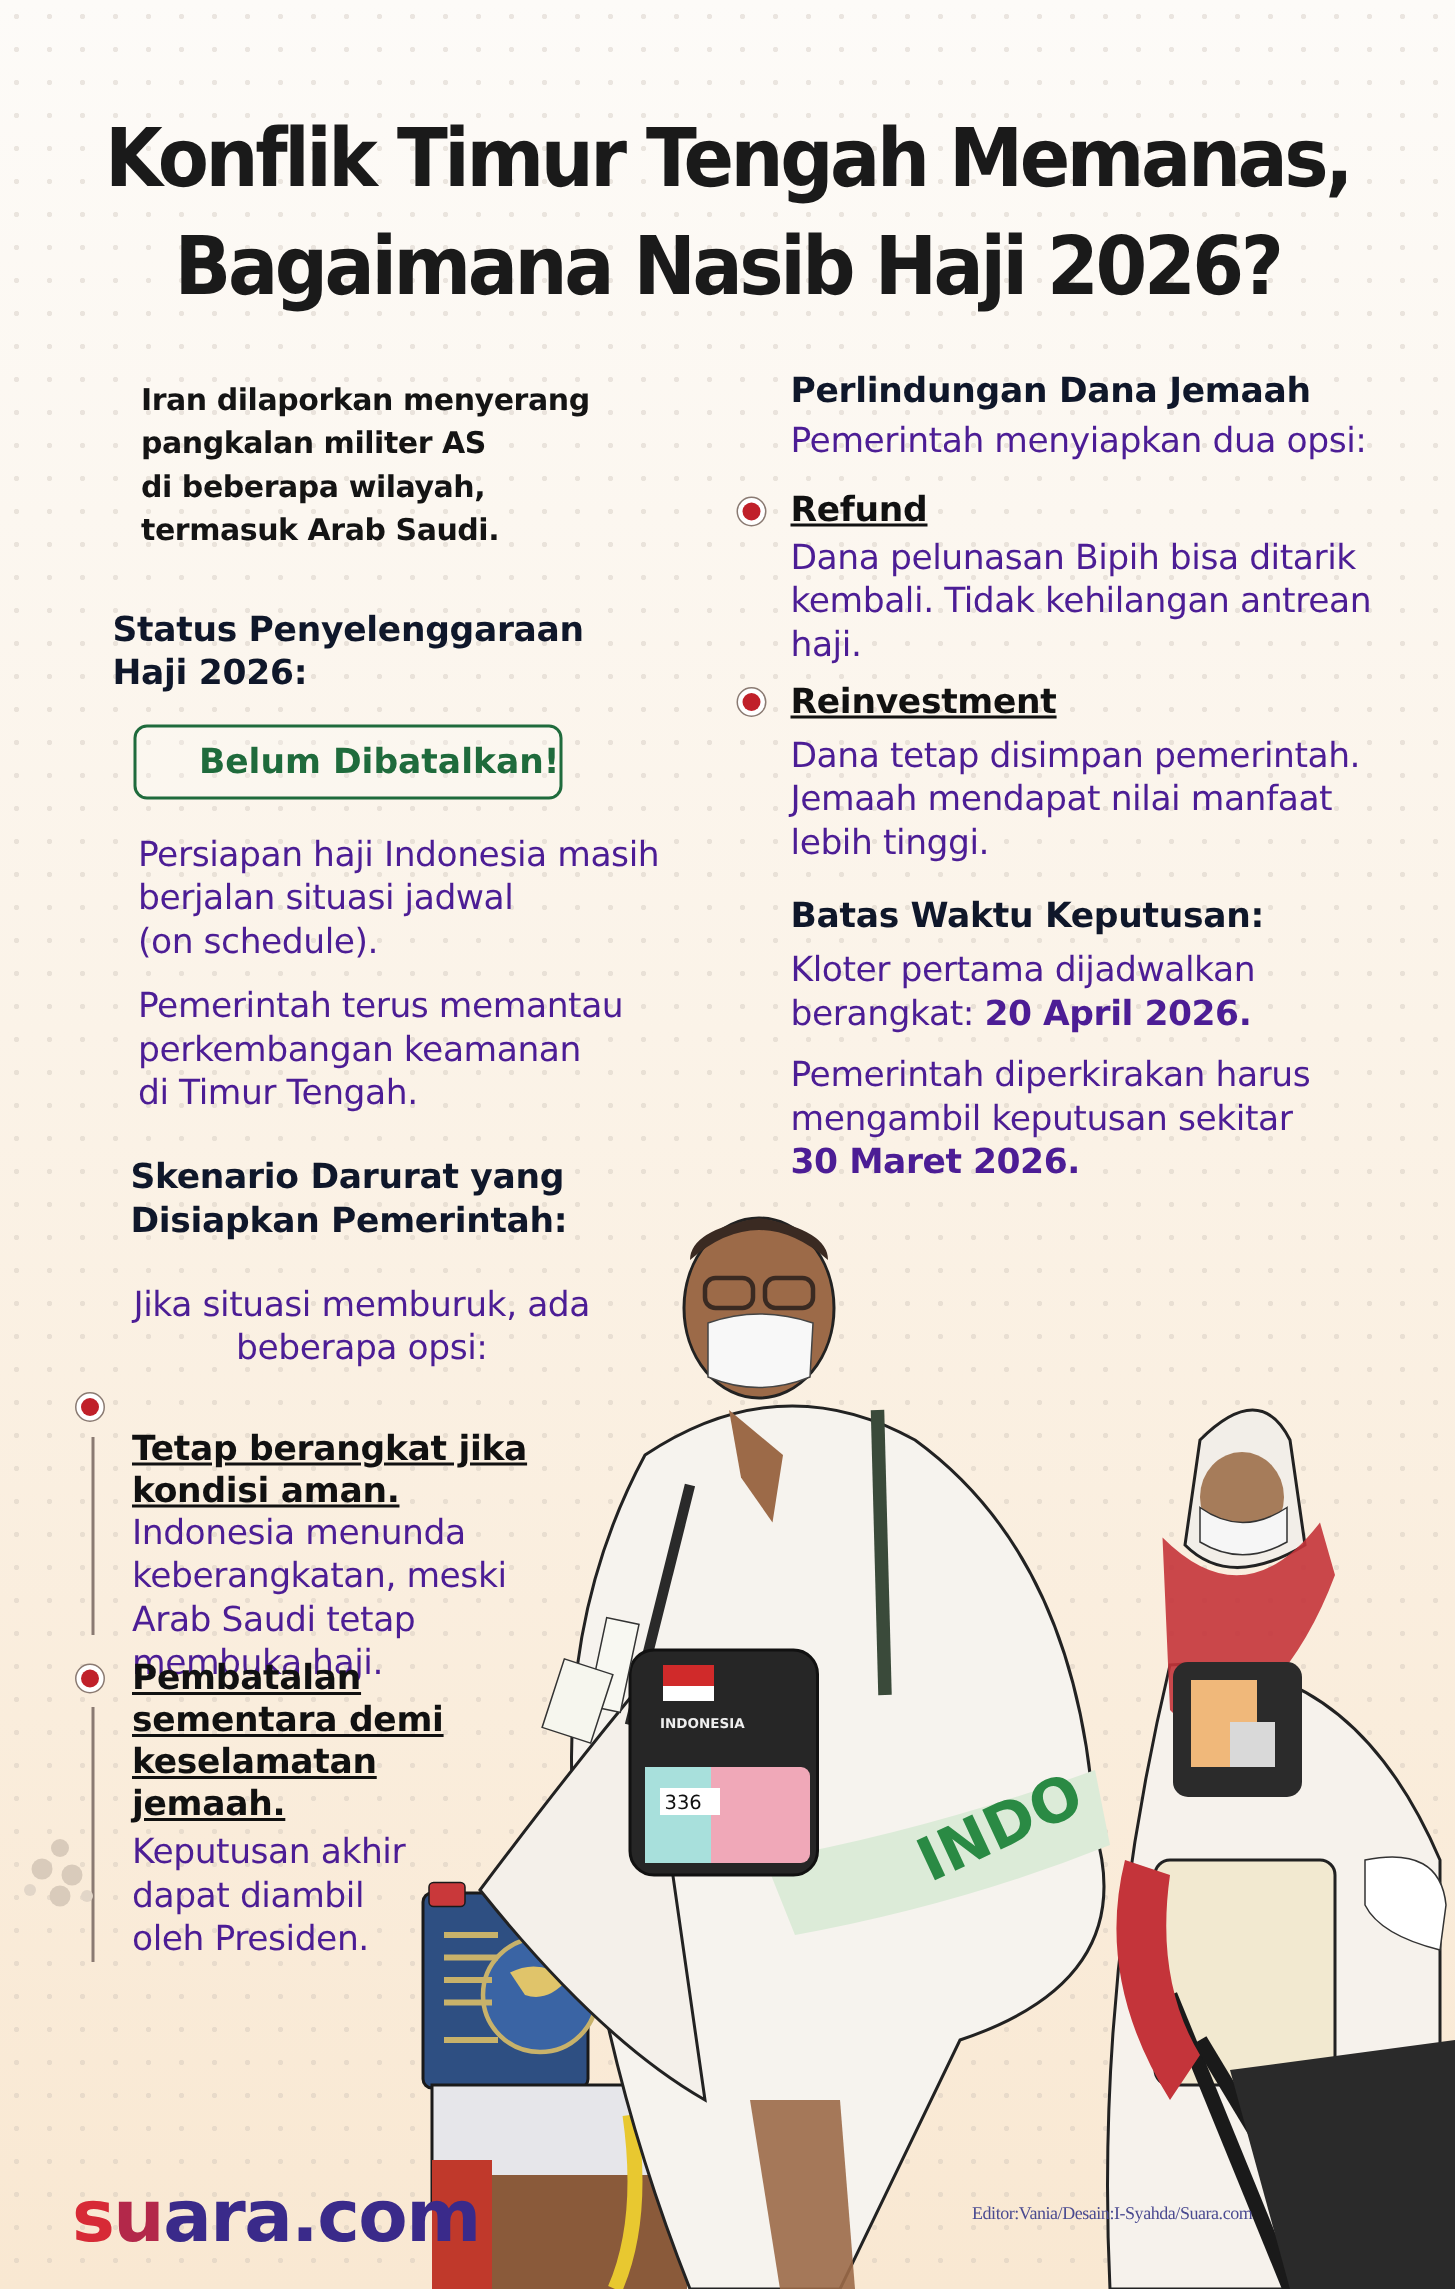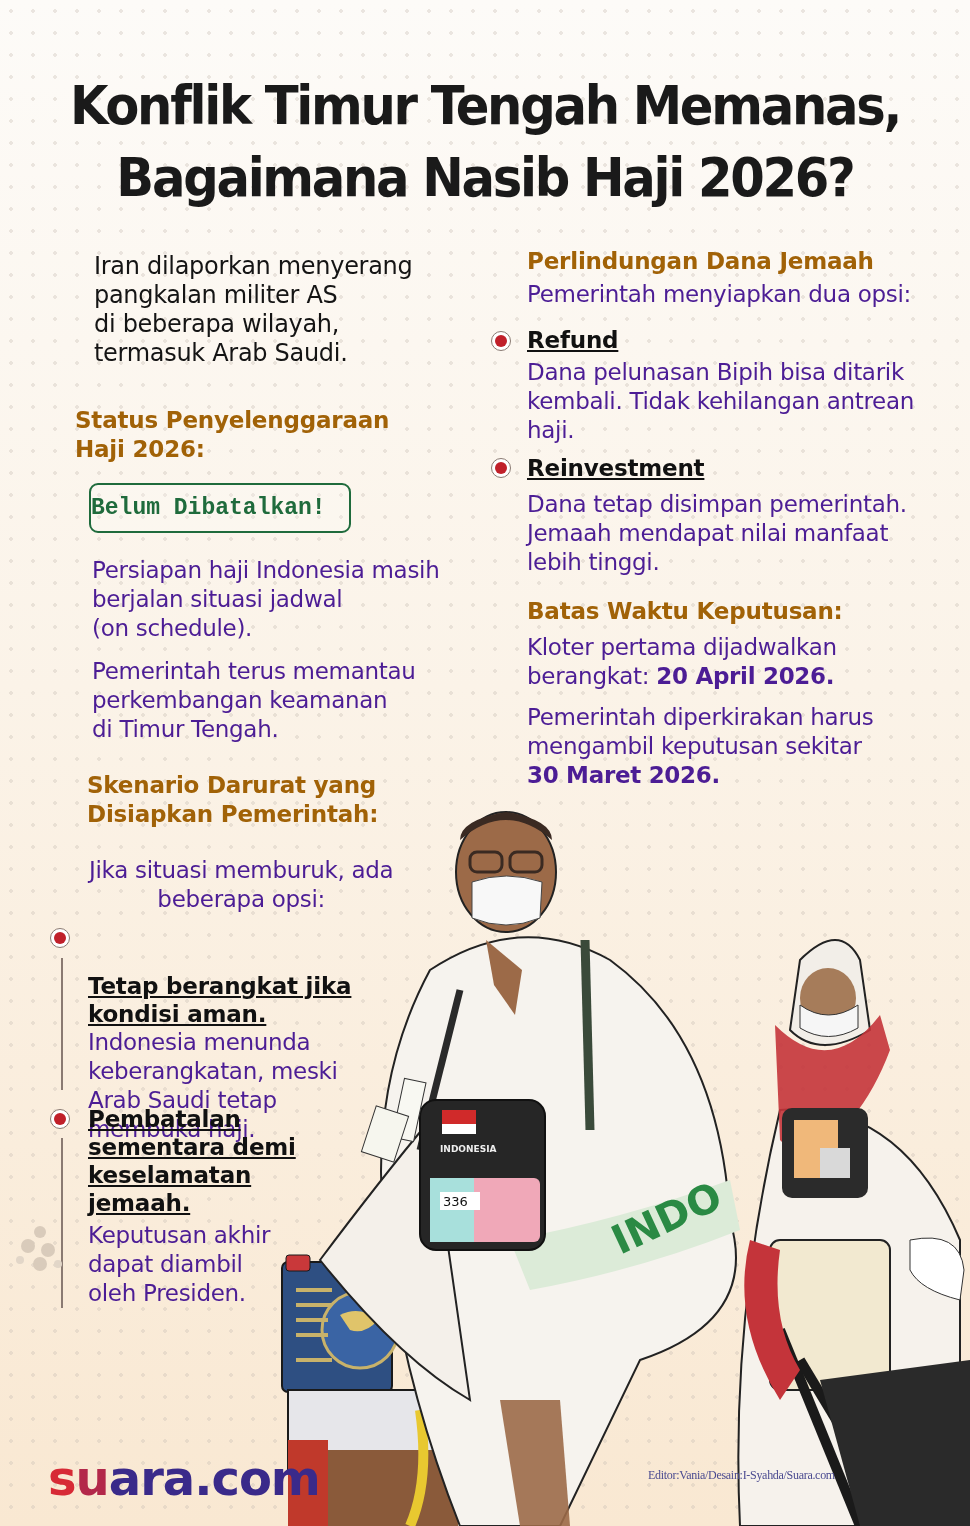--- a/index.html
+++ b/index.html
@@ -20,31 +20,30 @@
     position: absolute; left: 0; width: 970px; top: 70px;
     text-align: center;
     font-family: "DejaVu Sans", sans-serif;
     font-weight: 900; font-size: 54px; line-height: 72px;
     letter-spacing: -2.5px;
     color: #1a1a1a;
     transform: scaleX(0.92);
     transform-origin: center;
   }
   .col { position: absolute; }
-  .body-text { font-size: 24px; line-height: 29px; color: #141414; letter-spacing: -0.3px; }
+  .body-text { font-size: 20px; line-height: 29px; color: #141414; letter-spacing: -0.3px; font-weight: bold; }
   .body-sm { font-size: 23px; line-height: 29px; color: #4c1d95; letter-spacing: -0.3px; }
-  .heading { font-size: 23px; line-height: 29px; font-weight: bold; color: #a16207; letter-spacing: -0.2px; }
+  .heading { font-size: 23px; line-height: 29px; font-weight: bold; color: #0f172a; letter-spacing: -0.2px; }
   .bold-item { font-size: 23px; line-height: 28px; font-weight: bold; color: #111; letter-spacing: -0.2px; text-decoration: underline; }
   .status-badge {
-    position: absolute; left: 89px; top: 483px; width: 262px; height: 50px;
+    position: absolute; left: 89px; top: 483px; width: 286px; height: 50px;
     border: 2.5px solid #1f6b3c; border-radius: 9px;
     color: #1f6b3c; font-weight: bold; font-size: 23px;
-    display: flex; align-items: center; justify-content: flex-start;
+    display: flex; align-items: center; justify-content: flex-end;
     background: rgba(255,255,255,0.2);
-    font-family: Liberation Mono, monospace;
   }
   .bullet {
     position: absolute; width: 20px; height: 20px; border-radius: 50%;
     border: 1.5px solid #8a7a72; background: #fff;
     display: flex; align-items: center; justify-content: center;
   }
   .bullet::after { content: ""; width: 12px; height: 12px; border-radius: 50%; background: #c0202a; }
   .vline { position: absolute; width: 2px; background: #8a7a72; }
   .logo {
     position: absolute; left: 48px; top: 1450px;
@@ -103,21 +102,21 @@
   <div>Disiapkan Pemerintah:</div>
 </div>
 
 <div class="col body-sm" style="left:89px; top:856px;text-align:center;">
   <div>Jika situasi memburuk, ada</div>
   <div>beberapa opsi:</div>
 </div>
 
 <div class="bullet" style="left:50px; top:928px;"></div>
 <div class="vline" style="left:61px; top:958px; height:132px;"></div>
-<div class="col" style="left:88px; top:972px;">
+<div class="col" style="left:88px; top:952px;">
   <div class="bold-item">Tetap berangkat jika</div>
   <div class="bold-item">kondisi aman.</div>
   <div class="body-sm">Indonesia menunda</div>
   <div class="body-sm">keberangkatan, meski</div>
   <div class="body-sm">Arab Saudi tetap</div>
   <div class="body-sm">membuka haji.</div>
 </div>
 
 <div class="bullet" style="left:50px; top:1109px;"></div>
 <div class="vline" style="left:61px; top:1138px; height:170px;"></div>

